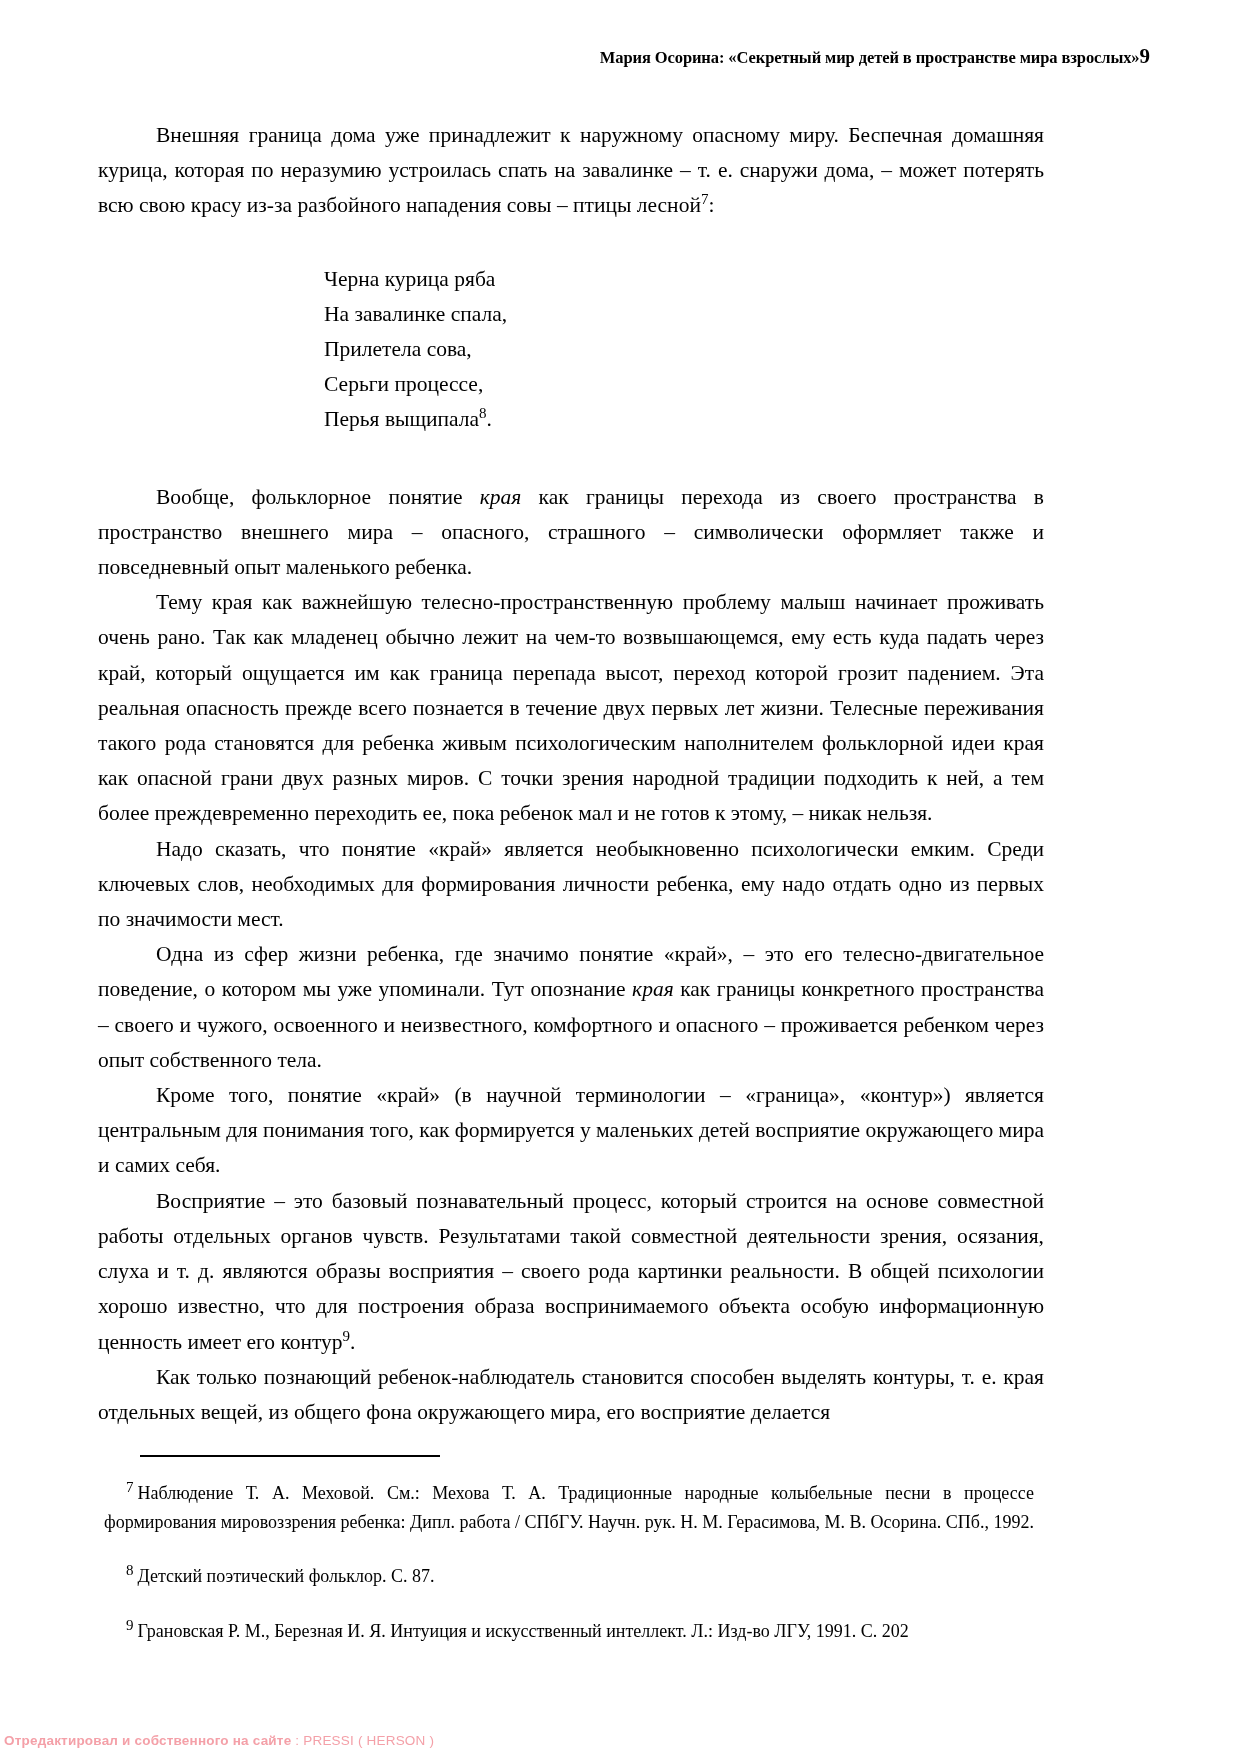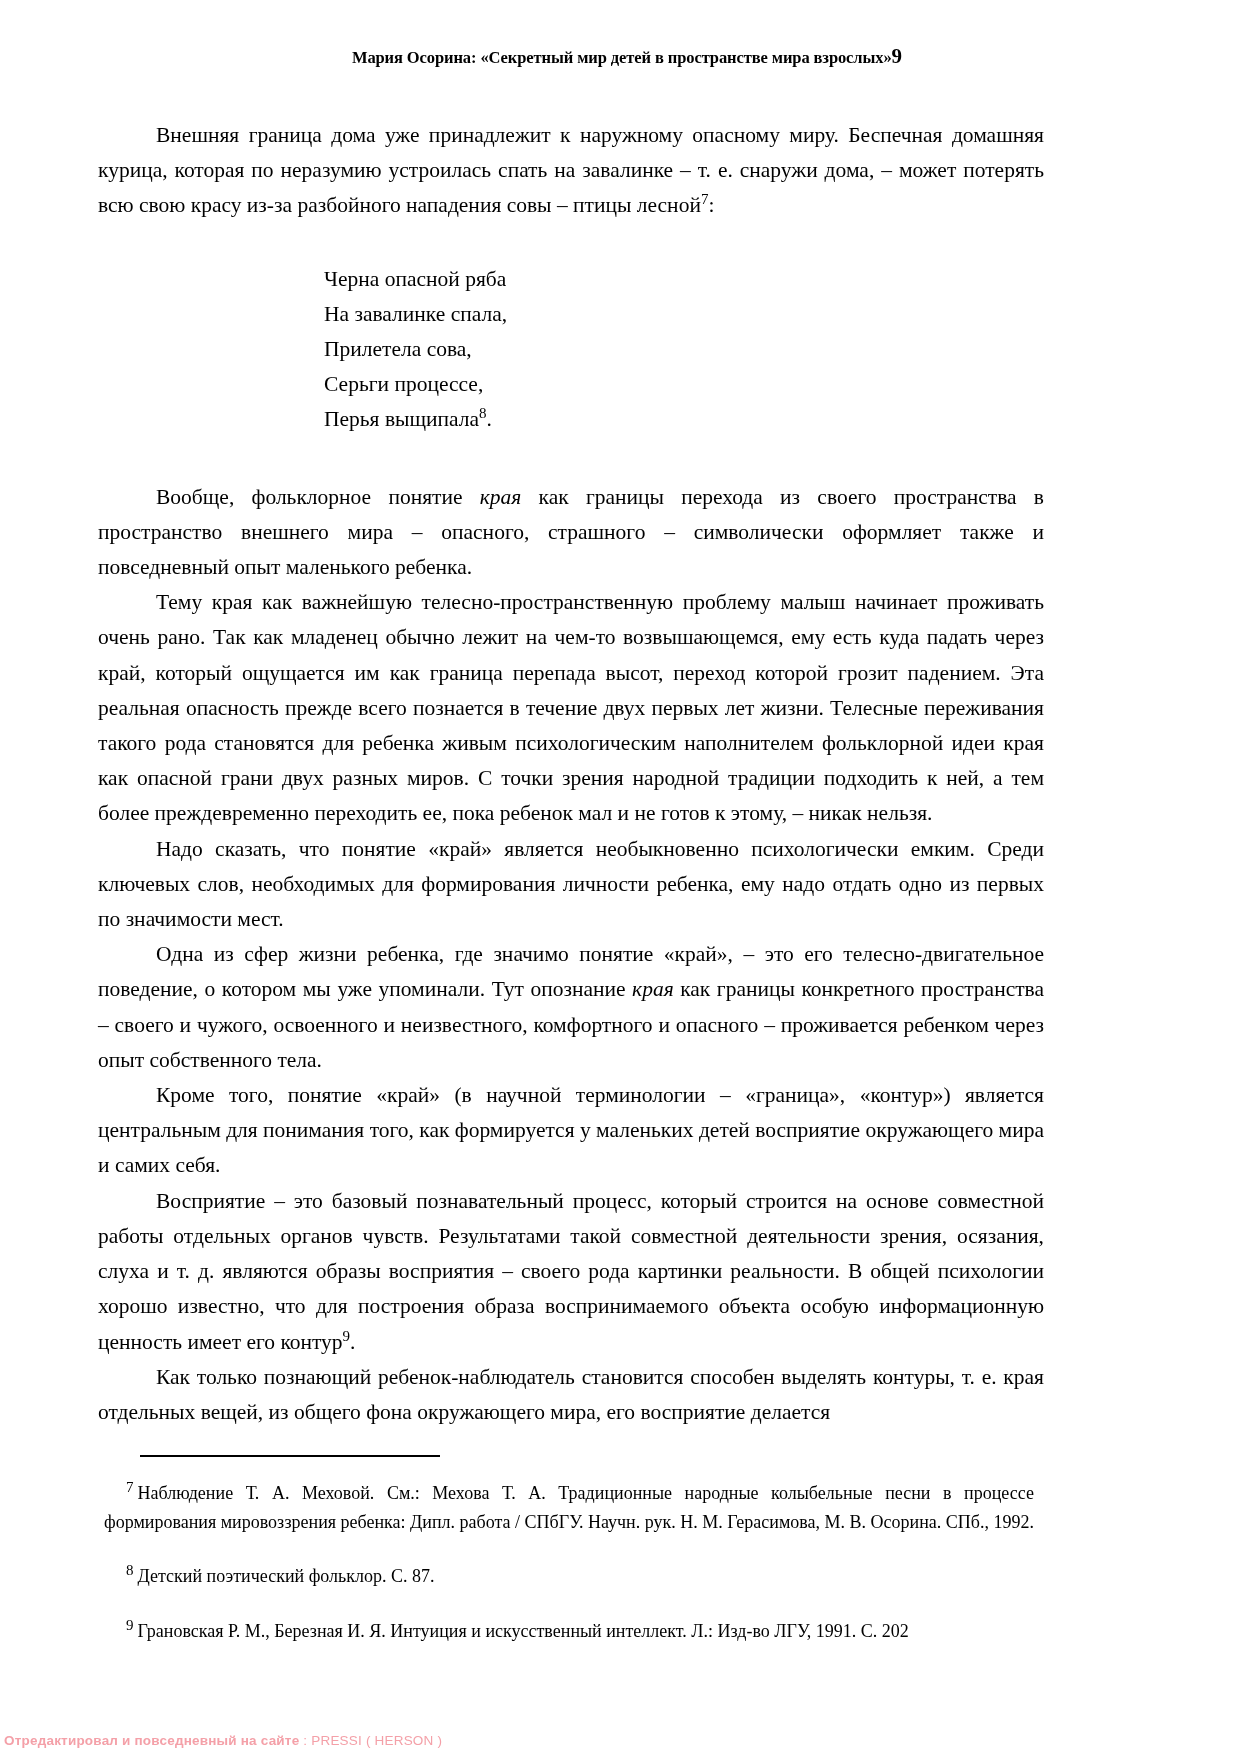--- a/index.html
+++ b/index.html
@@ -21,21 +21,21 @@
   }
 
   
   .header {
     position: absolute;
     top: 44px;
     left: 104px;
     right: 90px;
     display: flex;
     align-items: baseline;
-    justify-content: center;
+    justify-content: flex-end;
   }
   .header-title {
     font-weight: bold;
     font-size: 16.5px;
     letter-spacing: -0.1px;
     white-space: nowrap;
   }
   .header-pageno {
     font-weight: bold;
     font-size: 21px;
@@ -132,21 +132,21 @@
   <div class="header">
     <div class="header-title">Мария Осорина: «Секретный мир детей в пространстве мира взрослых»</div>
     <div class="header-pageno">9</div>
   </div>
 
   <div class="content">
 
     <p class="para"><span>Внешняя граница дома уже принадлежит к наружному опасному миру. Беспечная домашняя курица, которая по неразумию устроилась спать на завалинке – т. е. снаружи дома, – может потерять всю свою красу из-за разбойного нападения совы – птицы лесной</span><sup class="fn">7</sup><span>:</span></p>
 
     <ul class="verse">
-      <li>Черна опасной ряба</li>
+      <li>Черна курица ряба</li>
       <li>На завалинке спала,</li>
       <li>Прилетела сова,</li>
       <li>Серьги процессе,</li>
       <li><span>Перья выщипала</span><sup class="fn">8</sup><span>.</span></li>
     </ul>
 
     <p class="para"><span>Вообще, фольклорное понятие </span><span class="it">края</span><span> как границы перехода из своего пространства в пространство внешнего мира – опасного, страшного – символически оформляет также и повседневный опыт маленького ребенка.</span></p>
 
     <p class="para">Тему края как важнейшую телесно-пространственную проблему малыш начинает проживать очень рано. Так как младенец обычно лежит на чем-то возвышающемся, ему есть куда падать через край, который ощущается им как граница перепада высот, переход которой грозит падением. Эта реальная опасность прежде всего познается в течение двух первых лет жизни. Телесные переживания такого рода становятся для ребенка живым психологическим наполнителем фольклорной идеи края как опасной грани двух разных миров. С точки зрения народной традиции подходить к ней, а тем более преждевременно переходить ее, пока ребенок мал и не готов к этому, – никак нельзя.</p>
 
@@ -165,15 +165,15 @@
   <div class="footnotes">
     <div class="fn-rule"></div>
 
     <p class="footnote"><span class="fn-num">7</span><span>Наблюдение Т. А. Меховой. См.: Мехова Т. А. Традиционные народные колыбельные песни в процессе формирования мировоззрения ребенка: Дипл. работа / СПбГУ. Научн. рук. Н. М. Герасимова, М. В. Осорина. СПб., 1992.</span></p>
 
     <p class="footnote"><span class="fn-num">8</span><span>Детский поэтический фольклор. С. 87.</span></p>
 
     <p class="footnote"><span class="fn-num">9</span><span>Грановская Р. М., Березная И. Я. Интуиция и искусственный интеллект. Л.: Изд-во ЛГУ, 1991. С. 202</span></p>
   </div>
 
-  <div class="watermark" style="color: rgb(244, 160, 168);"><span class="wm-b">Отредактировал и повседневный на сайте</span><span> : PRESSI ( HERSON )</span></div>
+  <div class="watermark" style="color: rgb(244, 160, 168);"><span class="wm-b">Отредактировал и собственного на сайте</span><span> : PRESSI ( HERSON )</span></div>
 
 </div>
 
 </body></html>

